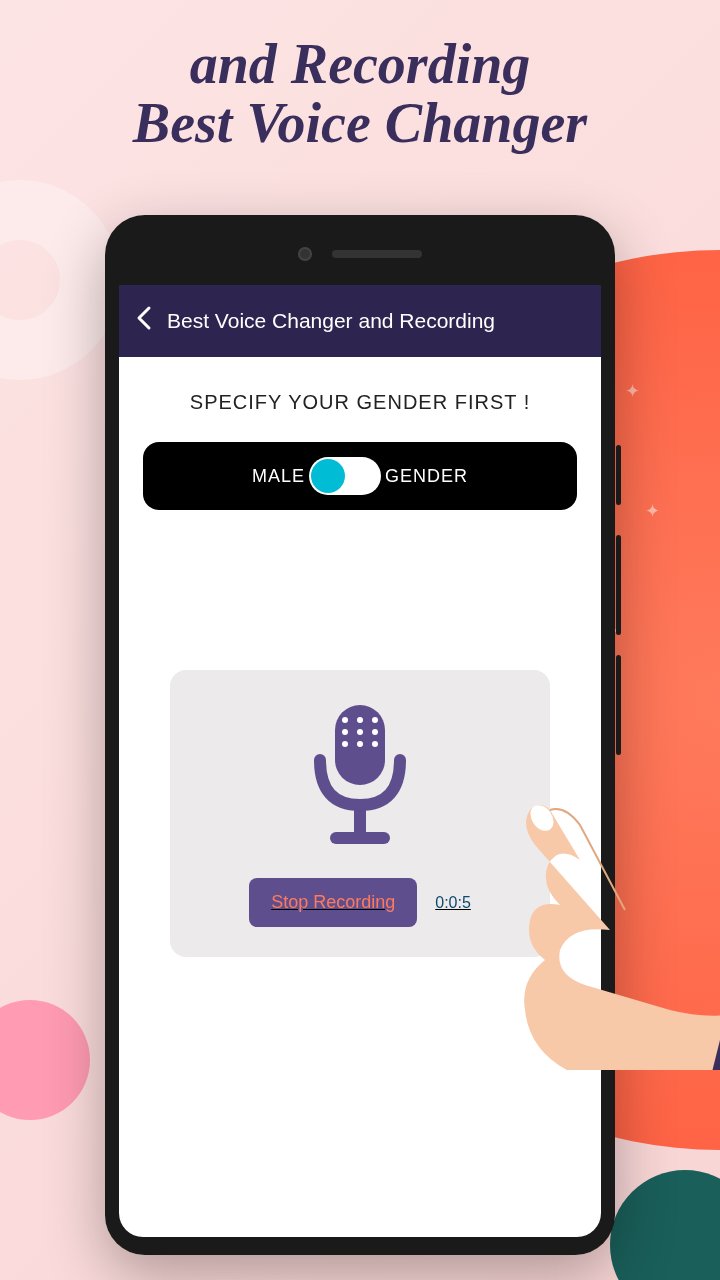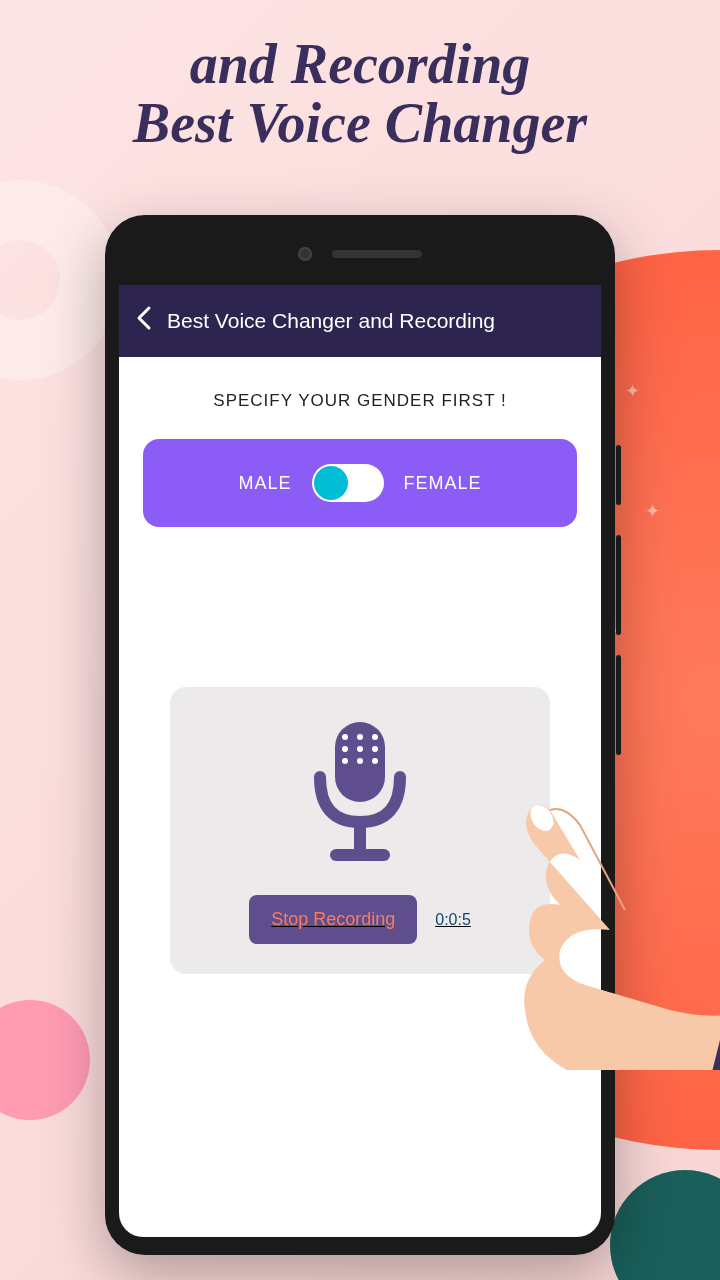--- a/index.html
+++ b/index.html
@@ -20,22 +20,22 @@
 .phone-btn.b2{top:320px;height:100px;}
 .phone-btn.b3{top:440px;height:100px;}
 .phone-top{position:absolute;top:32px;left:50%;transform:translateX(-50%);display:flex;align-items:center;gap:20px;}
 .phone-cam{width:14px;height:14px;border-radius:50%;background:#333;border:2px solid #444;}
 .phone-speaker{width:90px;height:8px;border-radius:4px;background:#333;}
 .screen{position:absolute;top:70px;left:14px;right:14px;bottom:18px;background:#fff;border-radius:0 0 24px 24px;overflow:hidden;}
 .app-header{background:#2e2450;height:72px;display:flex;align-items:center;padding:0 16px;}
 .back-btn{color:#fff;font-size:28px;margin-right:14px;cursor:pointer;}
 .app-title{color:#fff;font-size:21px;font-weight:500;}
 .content{padding:34px 24px;}
-.prompt{text-align:center;font-size:17px;letter-spacing:1px;color:#222;font-weight:500;}
-.gender-toggle{margin:28px auto 0;background:#8b5cf6;border-radius:16px;height:88px;display:flex;align-items:center;justify-content:center;gap:20px;}
+.prompt{text-align:center;font-size:20px;letter-spacing:1px;color:#222;font-weight:500;}
+.gender-toggle{margin:28px auto 0;background:#000000;border-radius:16px;height:68px;display:flex;align-items:center;justify-content:center;gap:4px;}
 .gender-label{color:#fff;font-size:18px;font-weight:500;letter-spacing:1px;}
 .toggle{width:72px;height:38px;background:#fff;border-radius:20px;position:relative;cursor:pointer;}
 .toggle-knob{position:absolute;width:34px;height:34px;border-radius:50%;background:#00bcd4;top:2px;left:2px;}
 .rec-card{margin:160px auto 0;width:380px;background:#eceaea;border-radius:16px;padding:30px 20px 30px;position:relative;}
 .mic-icon{display:block;margin:0 auto;}
 .rec-bottom{display:flex;align-items:center;justify-content:center;gap:18px;margin-top:18px;text-decoration:underline;}
 .stop-btn{background:#5e4e8e;color:#ff7a5c;padding:14px 22px;border-radius:8px;font-size:18px;cursor:pointer;border:none;}
 .timer{font-size:16px;color:#0c4a6e;font-weight:500;}
 .hand{position:absolute;right:-70px;bottom:210px;width:320px;height:320px;pointer-events:none;}
 </style>
@@ -77,21 +77,21 @@
     </div>
 
     <div class="content">
       <div class="prompt">SPECIFY YOUR GENDER FIRST !</div>
 
       <div class="gender-toggle">
         <span class="gender-label">MALE</span>
         <div class="toggle">
           <div class="toggle-knob"></div>
         </div>
-        <span class="gender-label">FEMALE</span>
+        <span class="gender-label">GENDER</span>
       </div>
 
       <div class="rec-card">
         <svg class="mic-icon" width="140" height="160" viewBox="0 0 140 160">
           <rect x="45" y="5" width="50" height="80" rx="25" fill="#5e4e8e"></rect>
           <circle cx="55" cy="20" r="3" fill="#fff"></circle>
             <circle cx="70" cy="20" r="3" fill="#fff"></circle>
             <circle cx="85" cy="20" r="3" fill="#fff"></circle>
           <circle cx="55" cy="32" r="3" fill="#fff"></circle>
             <circle cx="70" cy="32" r="3" fill="#fff"></circle>

